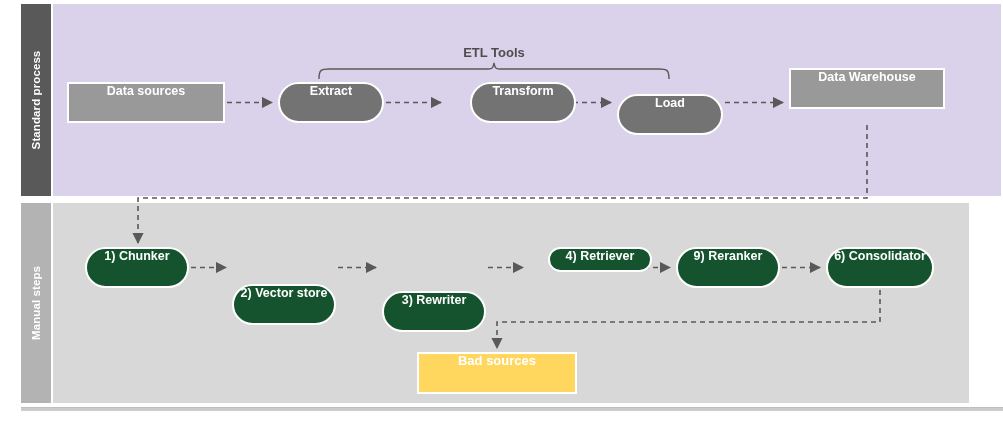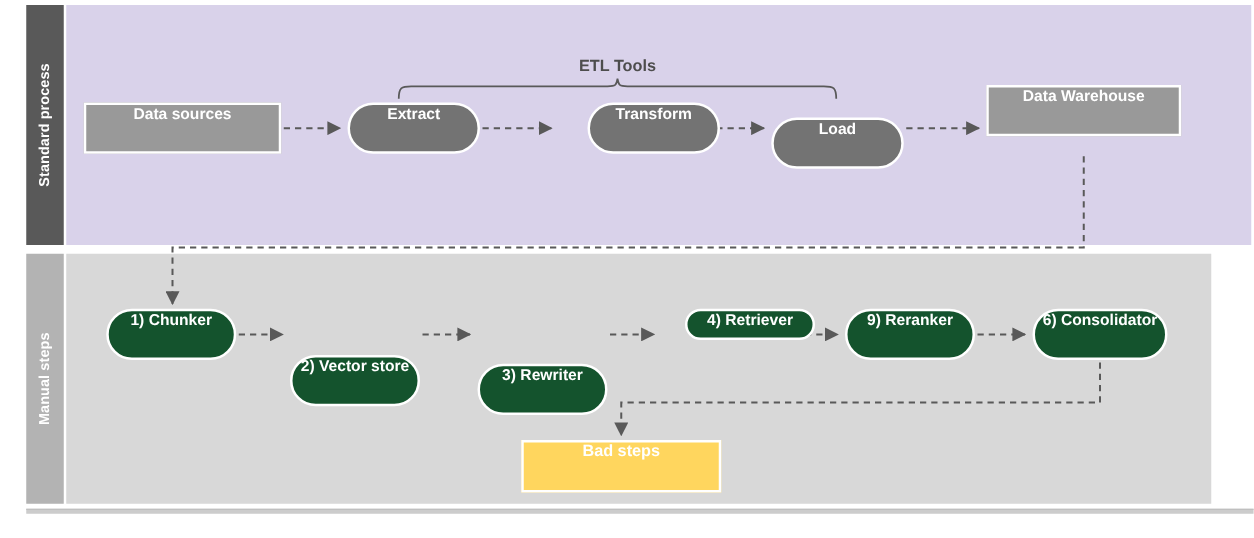--- a/index.html
+++ b/index.html
@@ -198,17 +198,17 @@
 
   <div class="node pill graylt" id="n-reranker">
     <span>9) Reranker</span>
   </div>
 
   <div class="node pill graylt" id="n-consolidator">
     <span>6) Consolidator</span>
   </div>
 
   <div class="node rect yellow" id="n-bad-output">
-    <span>Bad steps</span>
+    <span>Bad sources</span>
   </div>
 
   <div id="footer-rule"></div>
 </div>
 
 </body></html>

